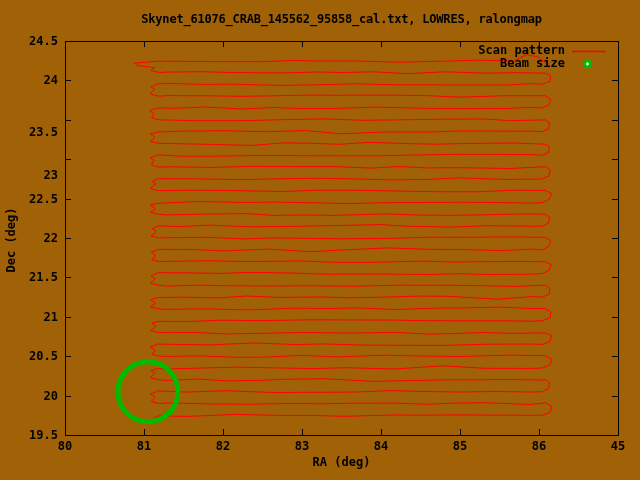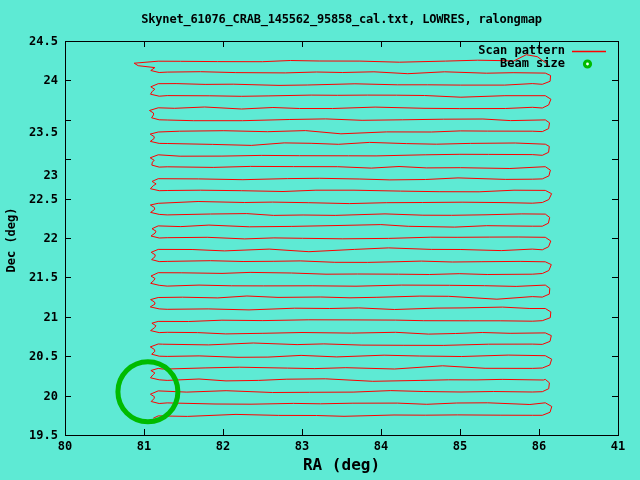--- a/index.html
+++ b/index.html
@@ -1,27 +1,27 @@
 <!DOCTYPE html>
 <html><head>
 <meta charset="utf-8">
 <style>
   html,body{margin:0;padding:0;background:#fff;}
   .canvas{
-    position:relative;width:640px;height:480px;background:#5eead4;overflow:hidden;
+    position:relative;width:640px;height:480px;background:#a16207;overflow:hidden;
     font-family:"DejaVu Sans Mono","Liberation Mono",monospace;
     font-weight:bold;color:#000;
   }
   .canvas svg{position:absolute;left:0;top:0;}
   .title{
     position:absolute;left:65px;width:553px;top:12px;text-align:center;
     font-size:12px;letter-spacing:-0.2px;white-space:nowrap;
   }
   .xlabel{
-    position:absolute;left:65px;width:553px;top:455px;text-align:center;font-size:16px;
+    position:absolute;left:65px;width:553px;top:455px;text-align:center;font-size:12px;
   }
   .ylabel{
     position:absolute;left:4px;top:240px;transform-origin:0 0;
     transform:rotate(-90deg) translateX(-50%);white-space:nowrap;font-size:12px;
   }
   .xtick{
     position:absolute;top:439px;transform:translateX(-50%);font-size:12px;white-space:nowrap;
   }
   .ytick{
     position:absolute;left:0;width:58px;text-align:right;font-size:12px;
@@ -87,21 +87,21 @@
   <div class="xlabel">RA (deg)</div>
   <div class="legend-label legend-1">Scan pattern</div>
   <div class="legend-label legend-2">Beam size</div>
 <div class="xtick" style="left: 65px;">80</div>
     <div class="xtick" style="left: 144px;">81</div>
     <div class="xtick" style="left: 223px;">82</div>
     <div class="xtick" style="left: 302px;">83</div>
     <div class="xtick" style="left: 381px;">84</div>
     <div class="xtick" style="left: 460px;">85</div>
     <div class="xtick" style="left: 539px;">86</div>
-    <div class="xtick" style="left: 618px;">41</div>
+    <div class="xtick" style="left: 618px;">45</div>
     <div class="ytick" style="top: 427px;">19.5</div>
     <div class="ytick" style="top: 387.6px;">20</div>
     <div class="ytick" style="top: 348.2px;">20.5</div>
     <div class="ytick" style="top: 308.8px;">21</div>
     <div class="ytick" style="top: 269.4px;">21.5</div>
     <div class="ytick" style="top: 230px;">22</div>
     <div class="ytick" style="top: 190.6px;">22.5</div>
     <div class="ytick" style="top: 151.2px; margin-top: 16px;">23</div>
     <div class="ytick" style="top: 113px; margin-top: 11px;">23.5</div>
     <div class="ytick" style="top: 72.4px;">24</div>

